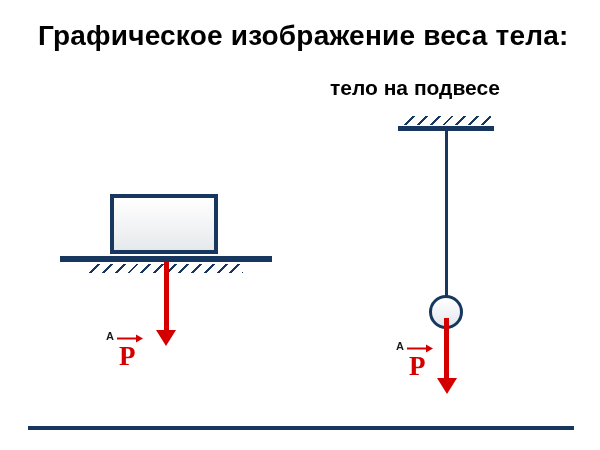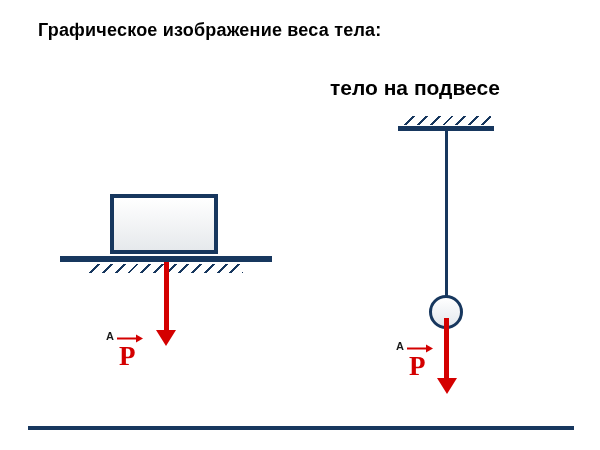--- a/index.html
+++ b/index.html
@@ -12,21 +12,21 @@
     position: relative;
     width: 600px;
     height: 450px;
     background: #ffffff;
     overflow: hidden;
   }
   .abs { position: absolute; }
 
   .slide-title {
     left: 38px; top: 20px;
-    font-size: 18px;
+    font-size: 28px;
     font-weight: bold;
     color: var(--text-dark, #000);
     letter-spacing: 0.2px;
     white-space: nowrap;
   }
   .caption {
     font-size: 21px;
     font-weight: bold;
     color: var(--text-dark, #000);
     white-space: nowrap;

